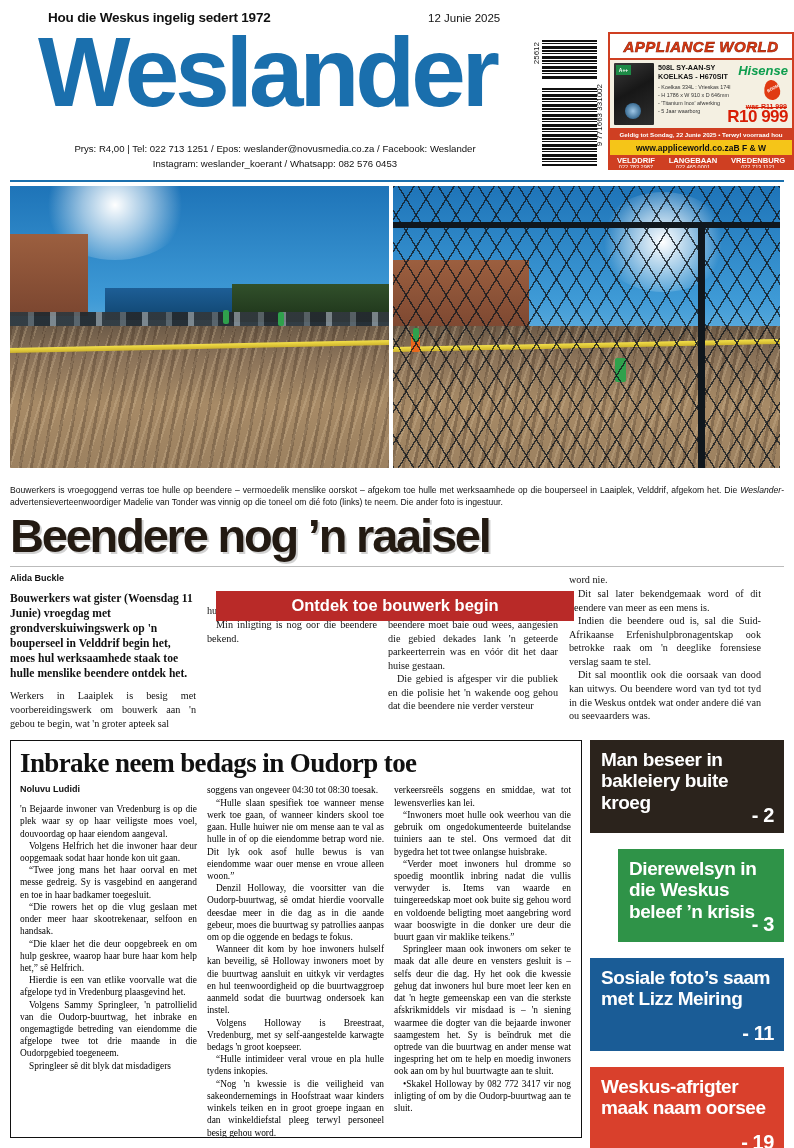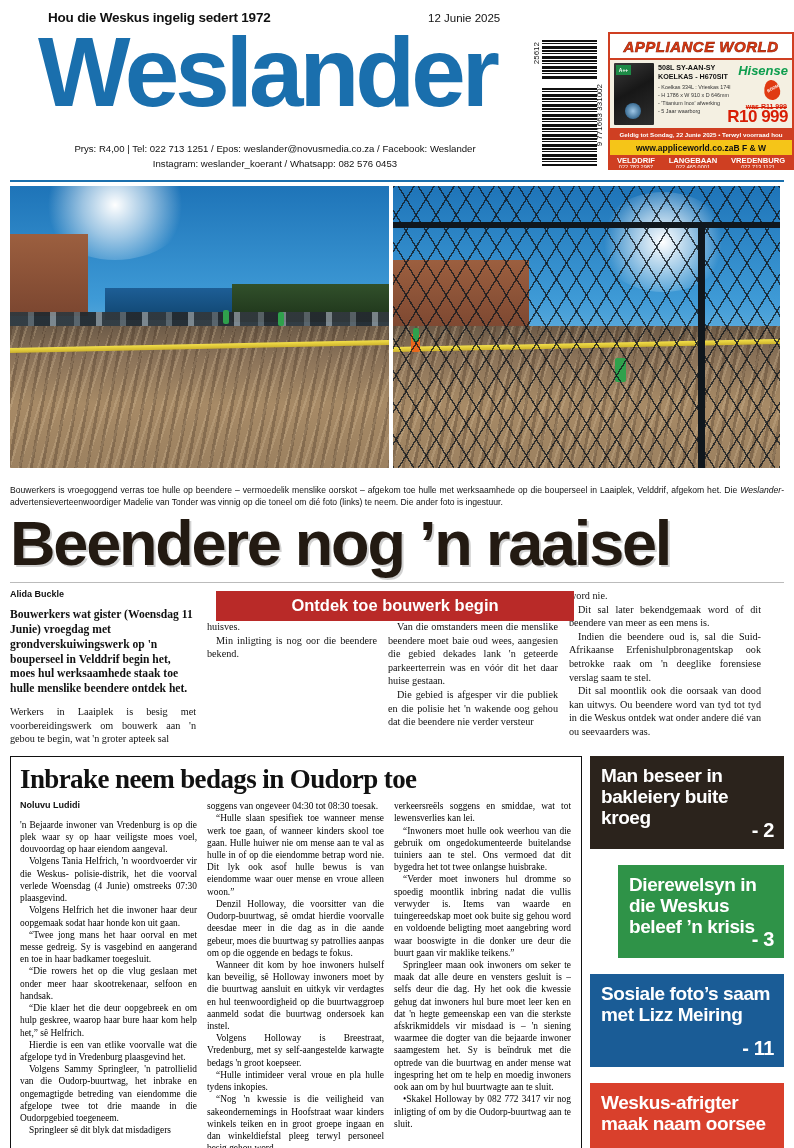--- a/index.html
+++ b/index.html
@@ -169,21 +169,21 @@
   .caption {
     font-family: "Liberation Sans", sans-serif;
     font-size: 8.6px; line-height: 1.42; color:#111;
     padding: 16px 0 2px 0; text-align: justify;
   }
   .caption i { font-style: italic; }
 
   
   .main-head {
     font-family: "Liberation Sans", sans-serif;
-    font-weight: bold; font-size: 63px; line-height: 0.98;
+    font-weight: bold; font-size: 47px; line-height: 0.98;
     color: #231a12; letter-spacing: -2.2px;
     margin: 3px 0 7px 0;
     text-shadow: 2px 2px 0 rgba(0,0,0,0.18);
   }
   .hr-thin { height: 1px; background:#bbb; margin-bottom: 6px; }
 
   
   .lead { display: flex; gap: 11px; }
   .col { font-size: 10.2px; line-height: 1.33; text-align: justify; color:#111; }
   .col p { text-indent: 9px; margin: 0; }
@@ -376,21 +376,20 @@
   </div>
 
   <div class="bottom">
 
     <div class="bottom-left">
       <div class="sec-head">Inbrake neem bedags in Oudorp toe</div>
       <div class="sec-cols">
         <div class="sec-col">
           <div class="byline">Noluvu Ludidi</div>
           <p class="first">'n Bejaarde inwoner van Vredenburg is op die plek waar sy op haar veiligste moes voel, douvoordag op haar eiendom aangeval.</p>
-          <p>Volgens Tania Helfrich, 'n woordvoerder vir die Weskus- polisie-distrik, het die voorval verlede Woensdag (4 Junie) omstreeks 07:30 plaasgevind.</p>
           <p>Volgens Helfrich het die inwoner haar deur oopgemaak sodat haar honde kon uit gaan.</p>
           <p>“Twee jong mans het haar oorval en met messe gedreig. Sy is vasgebind en aangerand en toe in haar badkamer toegesluit.</p>
           <p>“Die rowers het op die vlug geslaan met onder meer haar skootrekenaar, selfoon en handsak.</p>
           <p>“Die klaer het die deur oopgebreek en om hulp geskree, waarop haar bure haar kom help het,” sê Helfrich.</p>
           <p>Hierdie is een van etlike voorvalle wat die afgelope tyd in Vredenburg plaasgevind het.</p>
           <p>Volgens Sammy Springleer, 'n patrollielid van die Oudorp-buurtwag, het inbrake en ongemagtigde betreding van eiendomme die afgelope twee tot drie maande in die Oudorpgebied toegeneem.</p>
           <p>Springleer sê dit blyk dat misdadigers</p>
         </div>
         <div class="sec-col">
           <p class="first">soggens van ongeveer 04:30 tot 08:30 toesak.</p>

